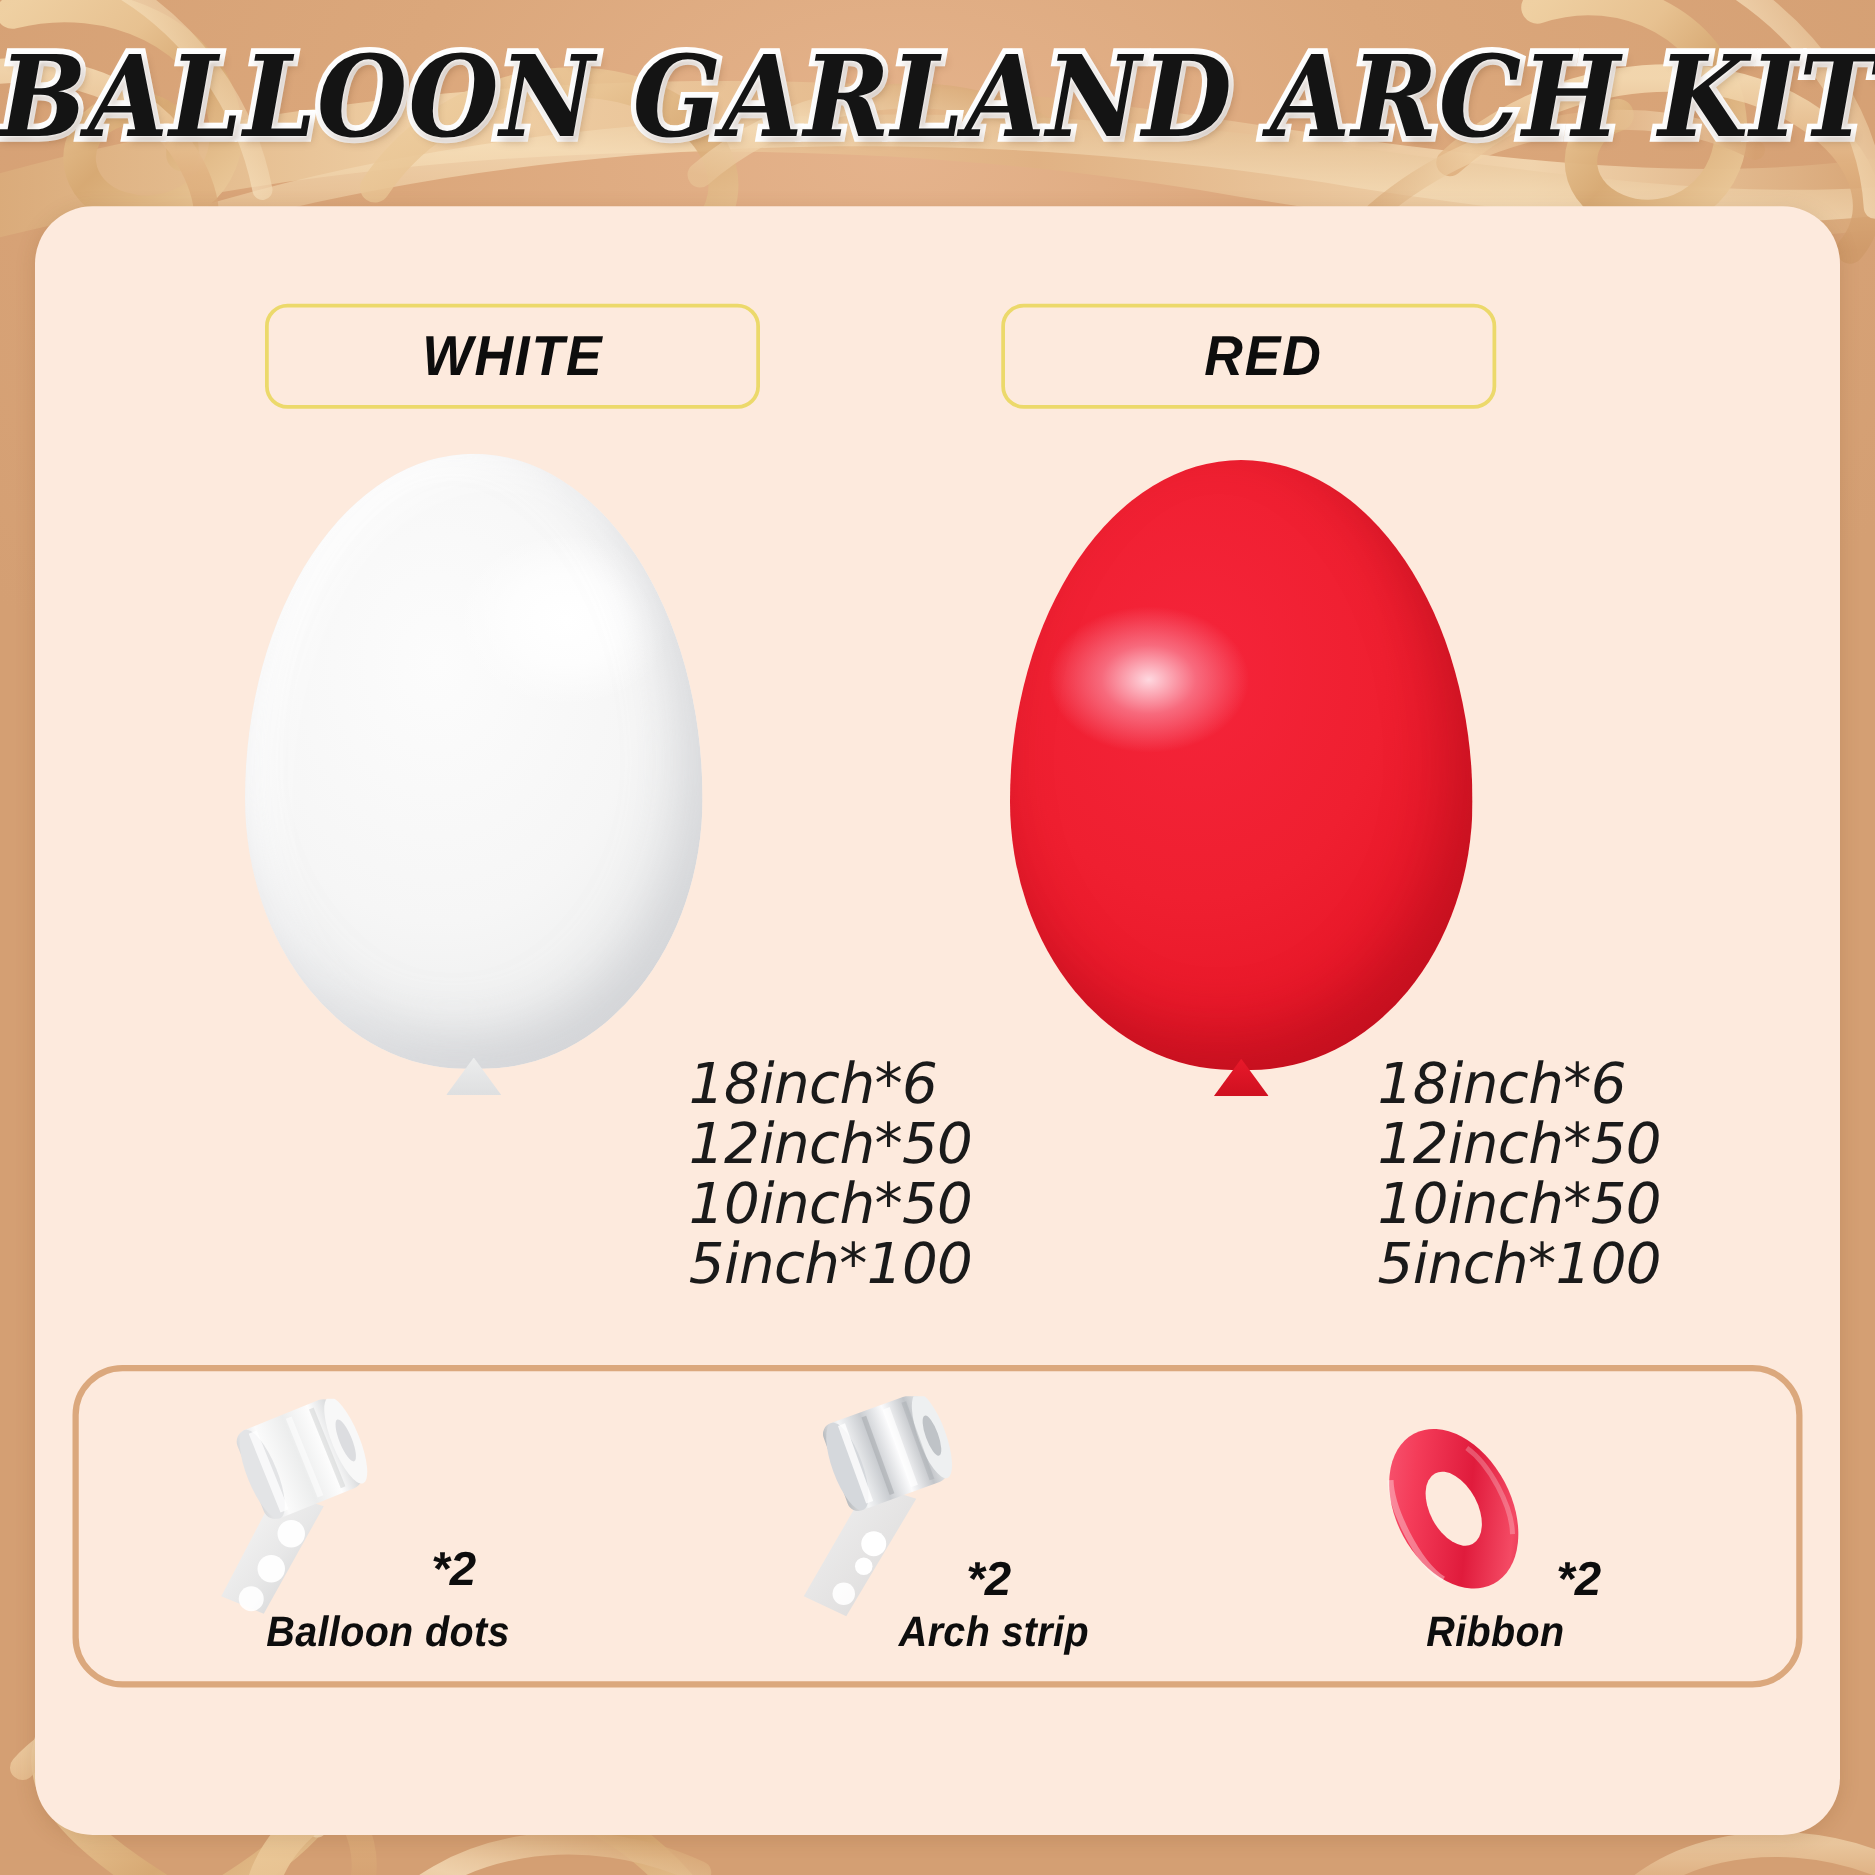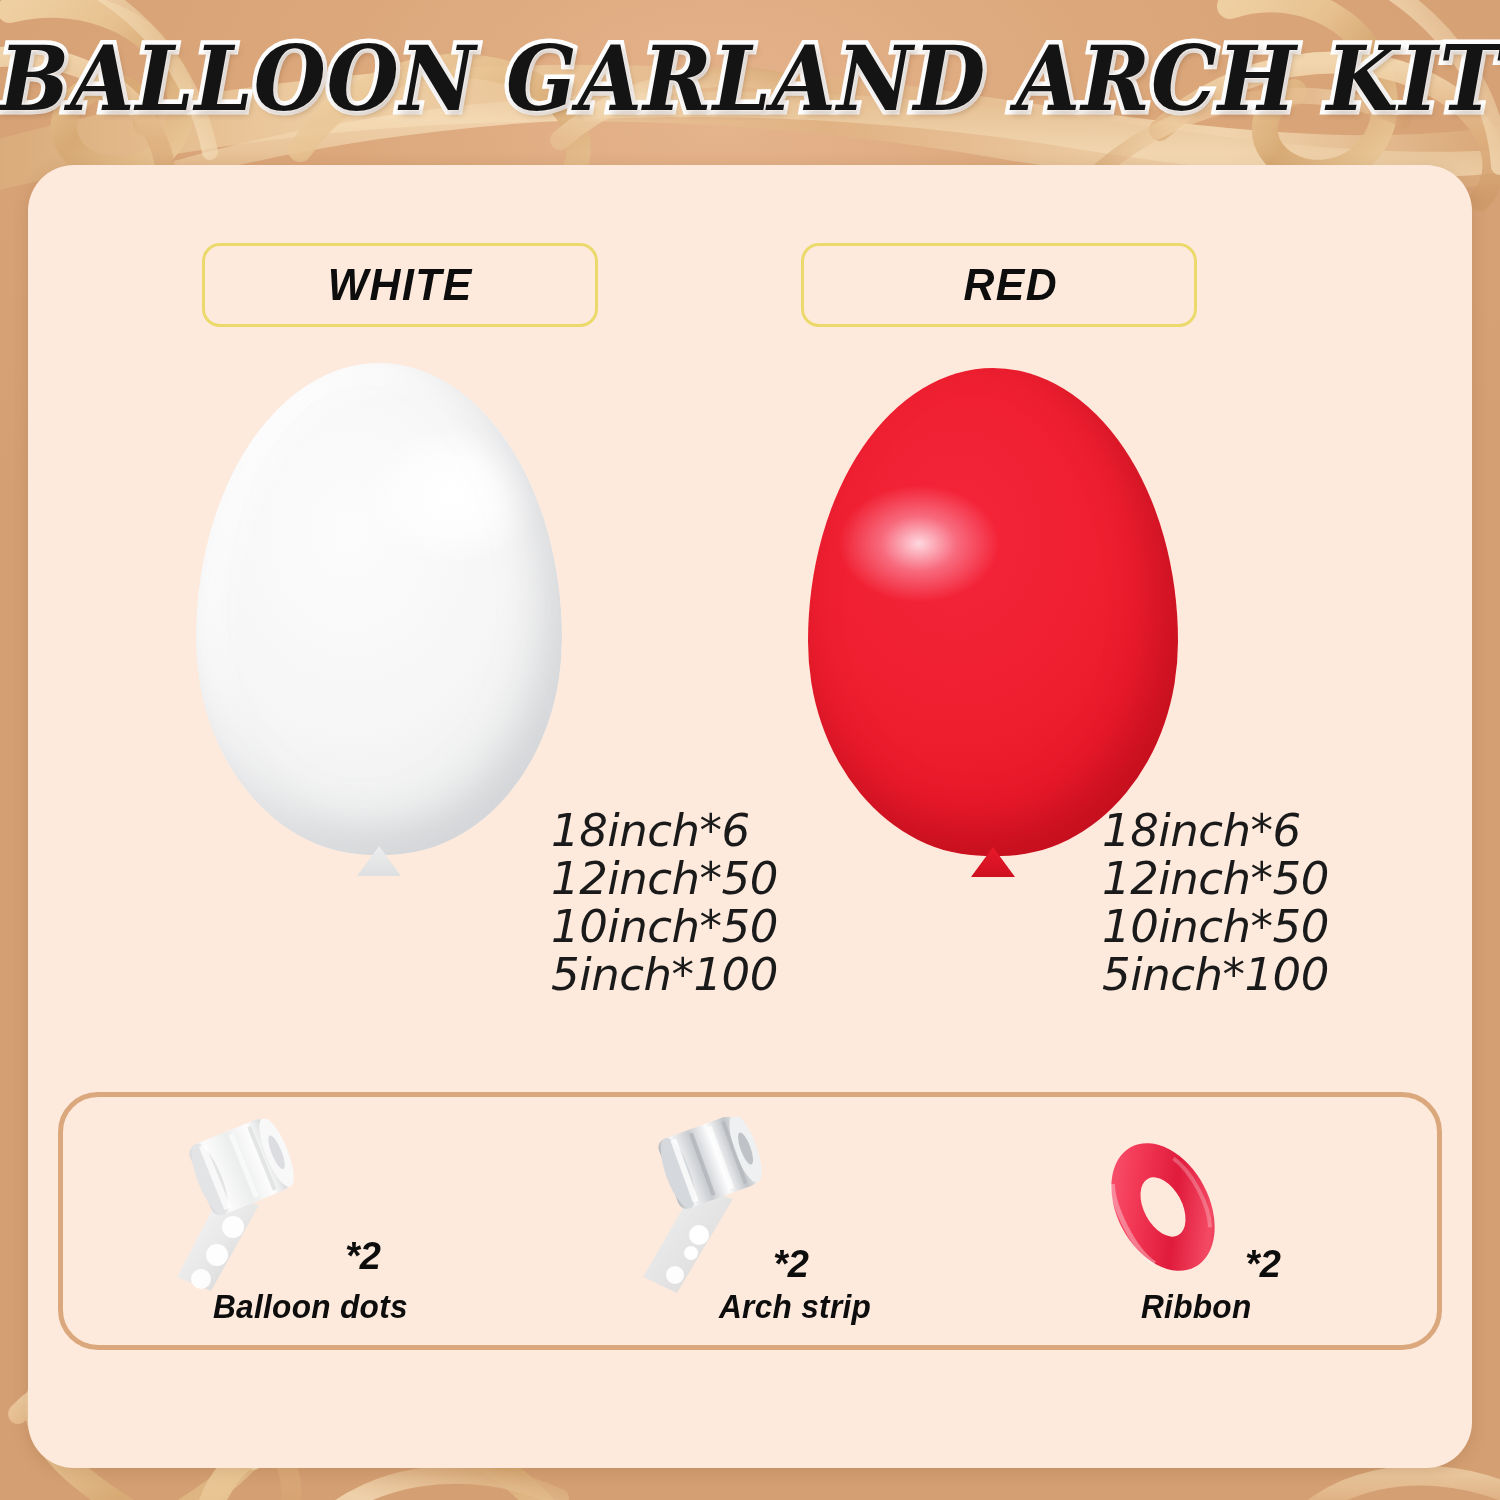--- a/index.html
+++ b/index.html
@@ -60,21 +60,21 @@
     display:flex; align-items:center; justify-content:center;
   }
   .badge-label {
     font-family:"Liberation Sans", sans-serif;
     font-weight:bold; font-style:italic;
     font-size:45px;
     letter-spacing:1.5px;
     color:#0d0d0d;
     transform:scaleX(0.95);
   }
-  #badge-white { left:202px; }
+  #badge-white { left:212px; }
   #badge-red   { left:801px;padding-left:24px; }
 
   
   .balloon-area { position:absolute; }
   .balloon { position:relative; width:100%; height:100%; }
   .balloon .body {
     position:absolute; inset:0;
     border-radius:50% 50% 48% 48% / 56% 56% 44% 44%;
   }
   .balloon .neck {
@@ -111,20 +111,21 @@
   .size-list {
     position:absolute;
     font-family:"DejaVu Sans", sans-serif;
     font-style:italic;
     font-weight:300;
     font-size:45px;
     line-height:48px;
     color:#1a1a1a;
     letter-spacing:-0.5px;
     white-space:nowrap;
+    margin-top:36px;
   }
   .size-list div { height:48px; }
   #sizes-white { left:551px; top:807px; }
   #sizes-red   { left:1102px; top:807px; }
 
   
   #acc-panel {
     position:absolute;
     left:58px; top:1092px; width:1384px; height:258px;
     border:5px solid #dba87d;

